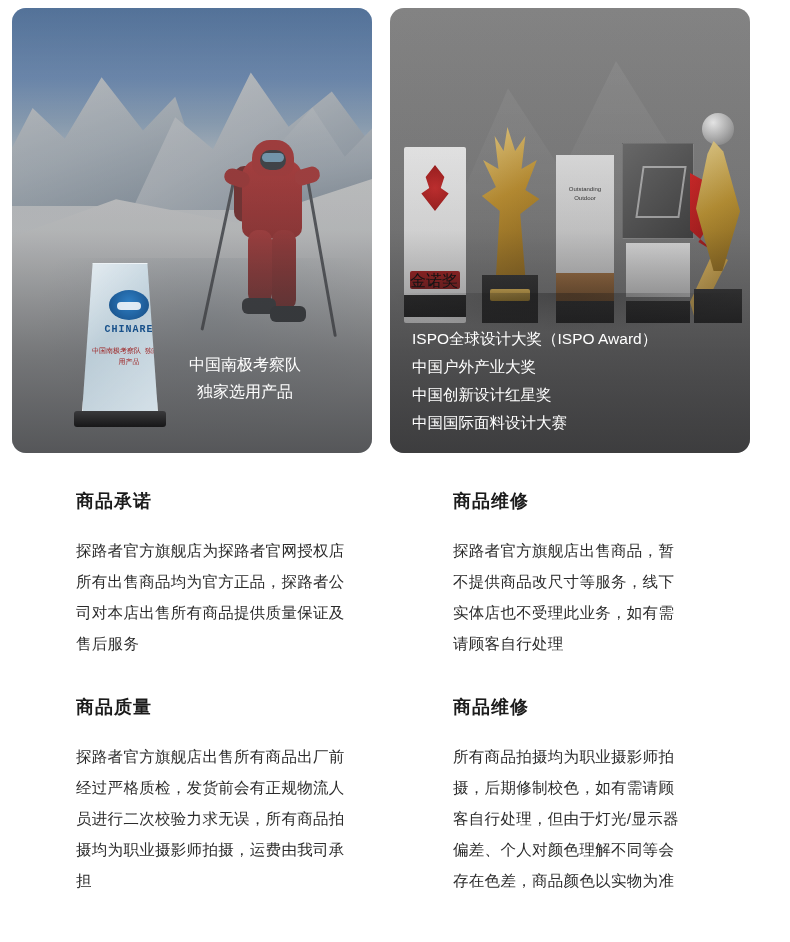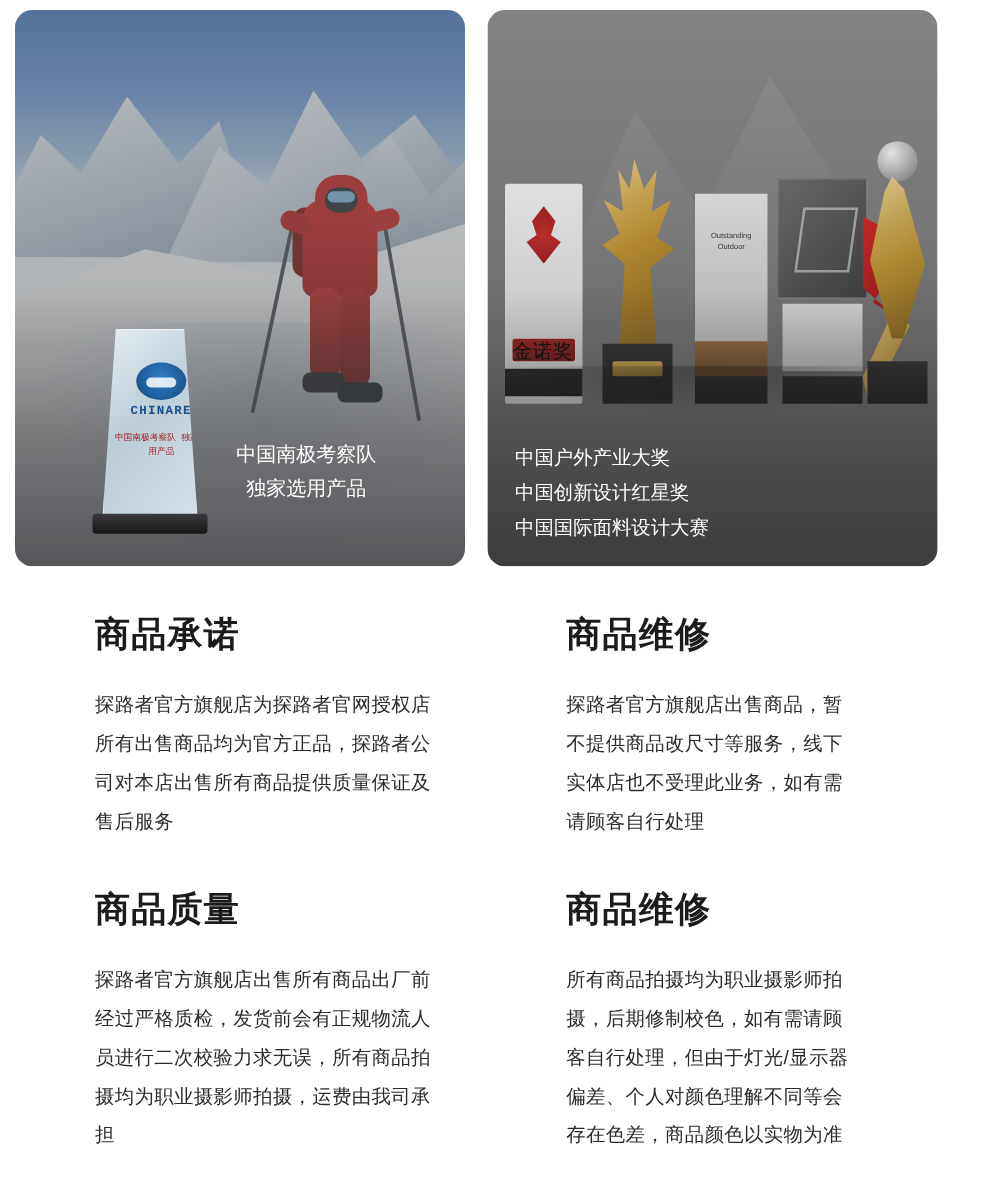--- a/index.html
+++ b/index.html
@@ -296,21 +296,21 @@
     grid-template-columns: 1fr 1fr;
     column-gap: 0;
     row-gap: 0;
     padding: 36px 0 0 0;
   }
   .sec {
     padding: 0 36px 0 76px;
   }
   .sec.right { padding-left: 58px; padding-right: 108px; }
   .sec-title {
-    font-size: 28px;
+    font-size: 18px;
     font-weight: bold;
     color: #1b1b1b;
     letter-spacing: 1px;
     margin-bottom: 22px;
   }
   .sec-body {
     font-size: 15.5px;
     line-height: 31px;
     color: #2b2b2b;
     letter-spacing: .3px;
@@ -407,20 +407,21 @@
           <div class="t6-stem"></div>
           <div class="t6-foot"></div>
         </div>
 
         <div class="shelf-shadow"></div>
       </div>
 
       <div class="card-overlay"></div>
 
       <div class="right-caption">
+        <div>ISPO全球设计大奖（ISPO Award）</div>
         <div>中国户外产业大奖</div>
         <div>中国创新设计红星奖</div>
         <div>中国国际面料设计大赛</div>
       </div>
     </div>
   </div>
 
   <div class="sections">
 
     <div class="sec">

